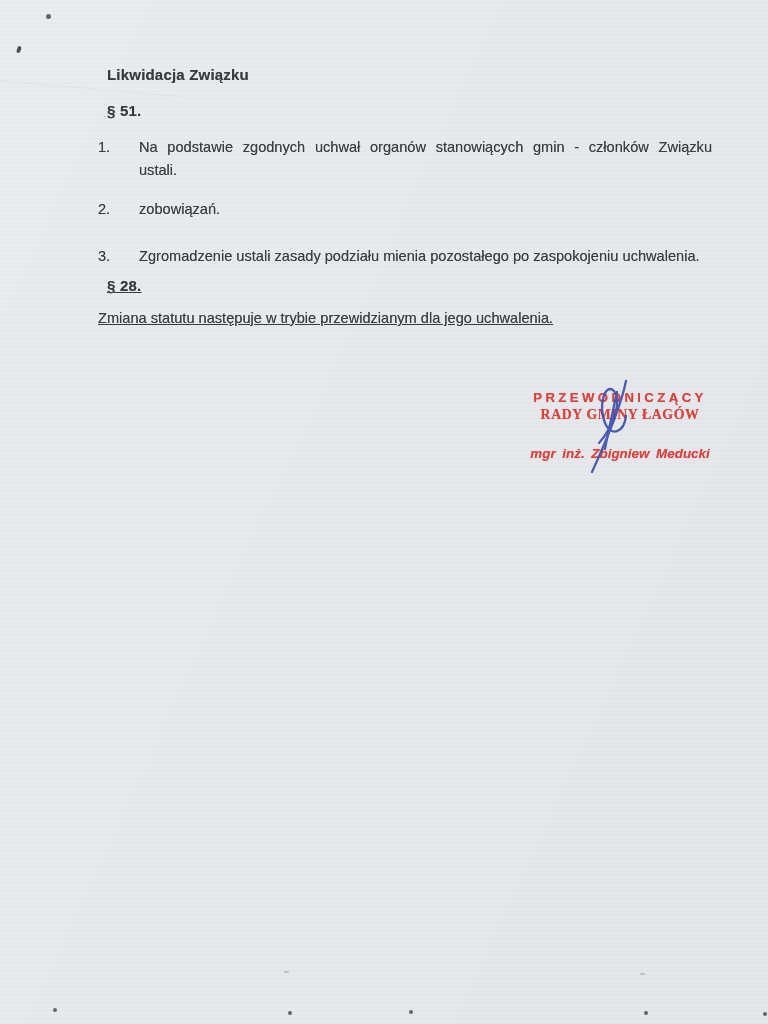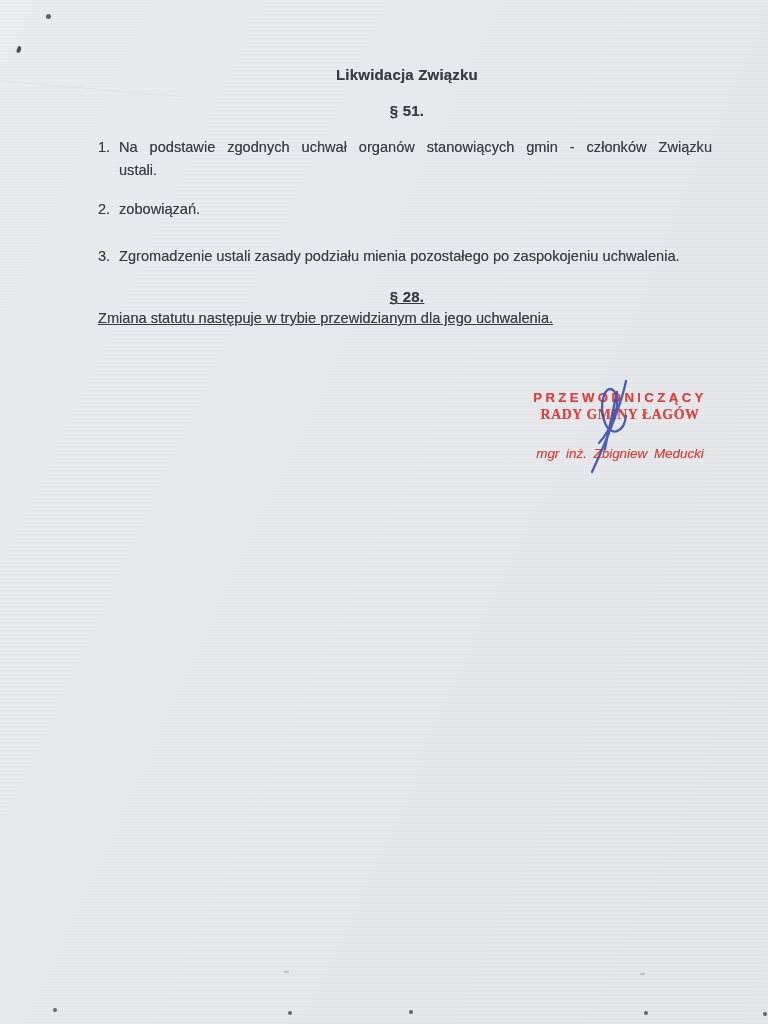--- a/index.html
+++ b/index.html
@@ -13,35 +13,34 @@
     color: #393b41;
   }
   .page { position: absolute; inset: 0; }
 
   
   .ink { text-shadow: 0 0 0.55px rgba(57,59,65,0.6); }
 
   .heading {
     position: absolute;
     left: 107px; width: 600px;
-    text-align: center;
     font-weight: bold;
     font-size: 15px;
     letter-spacing: 0.2px;
   }
   .body-text { font-size: 14.6px; line-height: 22.5px; }
 
   .list-item {
     position: absolute;
     left: 98px; right: 56px;
     display: flex;
   }
   .list-num { flex: 0 0 21px; }
   .item-lines { flex: 1 1 auto; }
-  .line { display: block; }
+  .line { display: block; margin-left: 20px; }
   .line.just { text-align: justify; text-align-last: justify; }
 
   .paragraph {
     position: absolute;
     left: 98px; right: 56px; text-decoration: underline;
   }
 
   
   .stamp {
     position: absolute;
@@ -56,21 +55,21 @@
     white-space: nowrap;
   }
   .stamp-line2 {
     font-family: "Liberation Serif", serif;
     font-size: 13.8px; font-weight: bold;
     letter-spacing: 0.6px;
     margin-top: 2px;
     white-space: nowrap;
   }
   .stamp-line3 {
-    font-size: 13.4px; font-weight: normal; font-style: italic;
+    font-size: 13.4px; font-weight: bold; font-style: italic;
     word-spacing: 3px;
     margin-top: 23px;
     white-space: nowrap;
   }
 
   .signature-svg { position: absolute; left: 578px; top: 375px; }
 
   
   .speck {
     position: absolute;
@@ -118,21 +117,21 @@
     </span>
   </div>
 
   <div class="list-item body-text ink" style="top: 245px;">
     <span class="list-num">3.</span>
     <span class="item-lines">
       <span class="line">Zgromadzenie ustali zasady podziału mienia pozostałego po zaspokojeniu uchwalenia.</span>
     </span>
   </div>
 
-  <div class="heading ink" style="top: 288px; text-decoration: underline;">§ 28.</div>
+  <div class="heading ink" style="top: 277px; text-decoration: underline;">§ 28.</div>
 
   <div class="paragraph body-text ink" style="top: 307px;">Zmiana statutu następuje w trybie przewidzianym dla jego uchwalenia.</div>
 
   <div class="stamp">
     <div class="stamp-line1">PRZEWODNICZĄCY</div>
     <div class="stamp-line2">RADY GMINY ŁAGÓW</div>
     <div class="stamp-line3">mgr inż. Zbigniew Meducki</div>
   </div>
 
   <svg class="signature-svg" width="72" height="102" viewBox="0 0 72 102">

